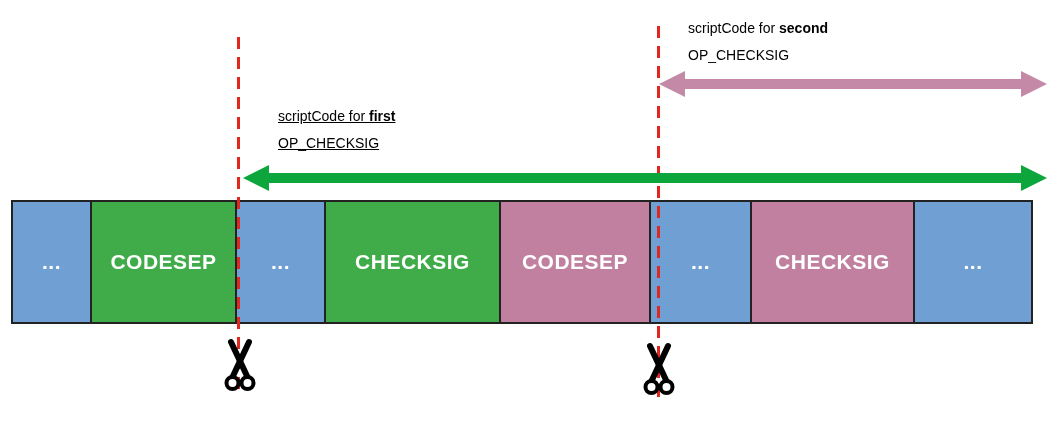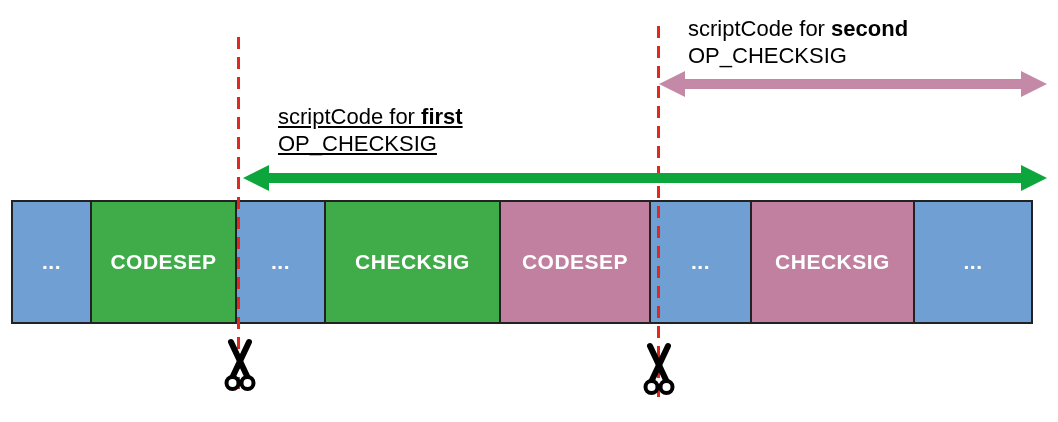--- a/index.html
+++ b/index.html
@@ -55,21 +55,21 @@
     white-space: nowrap;
   }
   .w1 { width: 81px; }  .w2 { width: 147px; } .w3 { width: 91px; }
   .w4 { width: 177px; } .w5 { width: 152px; } .w6 { width: 103px; }
   .w7 { width: 165px; } .w8 { width: 120px; }
 
   
   .anno {
     position: absolute;
     color: var(--text);
-    font-size: 22px;
+    font-size: 14px;
     line-height: 27px;
     z-index: 4;
     white-space: nowrap;
   }
   #anno-first  { left: 278px; top: 103px; text-decoration: underline; }
   #anno-second { left: 688px; top: 15px;  }
 
   
   .arrow {
     position: absolute;

